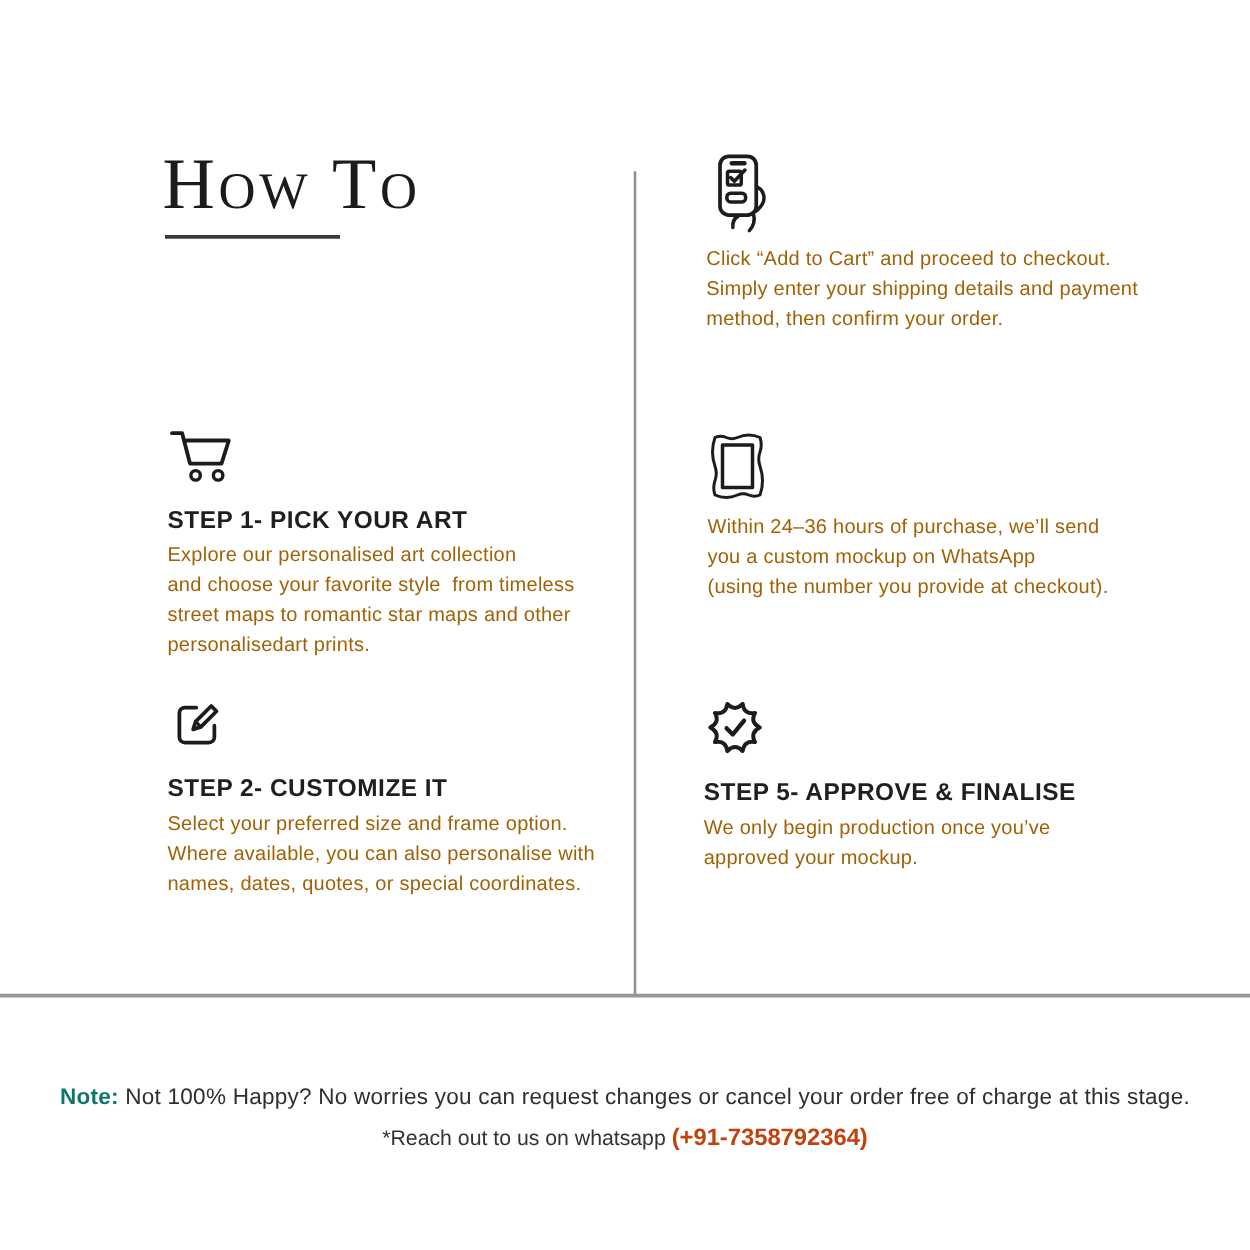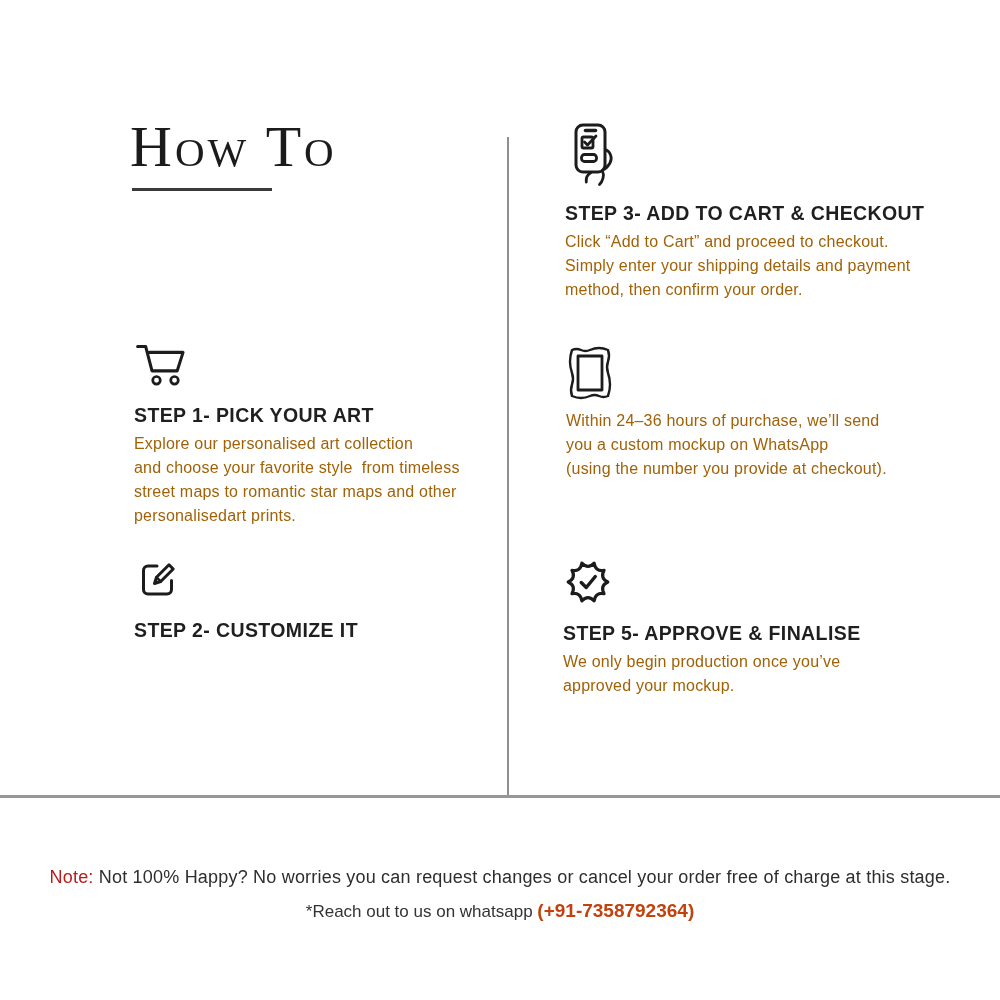--- a/index.html
+++ b/index.html
@@ -34,21 +34,21 @@
   }
   #step-1{left:134px;top:341px;}
   #step-2{left:134px;top:556px;}
   #step-3{left:565px;top:121px;}
   #step-4{left:566px;top:345px;}
   #step-5{left:563px;top:557px;}
   .icon-stroke{stroke:#1c1c1c;fill:none;stroke-linecap:round;stroke-linejoin:round;}
   
   .footer-note{position:absolute;left:0;top:867px;width:1000px;text-align:center;color:#2e2e2e;}
   .note-line1{font-size:18px;letter-spacing:.2px;}
-  .note-label{font-weight:400;color:#b91c1c;}
+  .note-label{font-weight:700;color:#0f766e;}
   .note-line2{margin-top:12px;font-size:17px;color:#333;}
   .wa-number{font-weight:700;font-size:19px;color:#c2410c;}
 </style>
 </head>
 <body>
 
 <div class="title-block">
   <div class="title-line1">How To</div>
   <div class="title-underline"></div>
 </div>
@@ -73,36 +73,38 @@
 
 <div class="step" id="step-2">
   <span class="icon-wrap">
     <svg width="48" height="48" viewBox="0 0 48 48">
       <path class="icon-stroke" stroke-width="3" d="M23 10H14c-2.6 0-4.5 1.9-4.5 4.5v19c0 2.6 1.9 4.5 4.5 4.5h19c2.6 0 4.5-1.9 4.5-4.5v-9"></path>
       <path class="icon-stroke" stroke-width="3" d="M20.5 27.5l2-6.2L35 8.8l4.2 4.2-12.5 12.5-6.2 2z"></path>
       <path class="icon-stroke" stroke-width="2.6" d="M22.5 21.3l4.2 4.2"></path>
     </svg>
   </span>
   <h2>STEP 2- CUSTOMIZE IT</h2>
+  <p>Select your preferred size and frame option.
+Where available, you can also personalise with
+names, dates, quotes, or special coordinates.</p>
 </div>
 
 <div class="step" id="step-3">
   <span class="icon-wrap">
     <svg width="56" height="66" viewBox="0 0 56 66">
       <rect class="icon-stroke" stroke-width="3" x="11" y="4" width="29" height="47" rx="7"></rect>
       <path class="icon-stroke" stroke-width="3.6" d="M20.5 9.5h10"></path>
       <rect class="icon-stroke" stroke-width="2.8" x="17" y="16" width="11" height="11" rx="1.5"></rect>
       <path class="icon-stroke" stroke-width="2.8" d="M19.5 21l3 3 8.5-9"></path>
       <rect class="icon-stroke" stroke-width="2.8" x="16.5" y="33.5" width="15" height="7" rx="3"></rect>
       <path class="icon-stroke" stroke-width="2.8" d="M40.5 28.5c5.5 2.5 7.2 9 4.2 14-1.8 3-4.8 5.6-7 6.5"></path>
       <path class="icon-stroke" stroke-width="2.8" d="M26 51.5c-3.5 2-5.2 5.5-4.7 9.5"></path>
       <path class="icon-stroke" stroke-width="2.8" d="M37.5 50c2.3 4.8-.3 10.8-3 13.5"></path>
     </svg>
   </span>
-  <h2>STEP 3- ADD TO CART &amp; CHECKOUT</h2>
   <p>Click “Add to Cart” and proceed to checkout.
 Simply enter your shipping details and payment
 method, then confirm your order.</p>
 </div>
 
 <div class="step" id="step-4">
   <span class="icon-wrap">
     <svg width="48" height="56" viewBox="0 0 48 56">
       <path class="icon-stroke" stroke-width="2.4" d="M6 5q4.5-2 9 0t9 0 9-2 9 2q2 5.75 0 11.5t0 11.5 2 11.5-2 11.5q-4.5 2-9 0t-9 0-9 2-9-2q-2-5.75 0-11.5t0-11.5-2-11.5 2-11.5z"></path>
       <rect class="icon-stroke" stroke-width="2.8" x="12" y="11" width="24" height="34"></rect>

